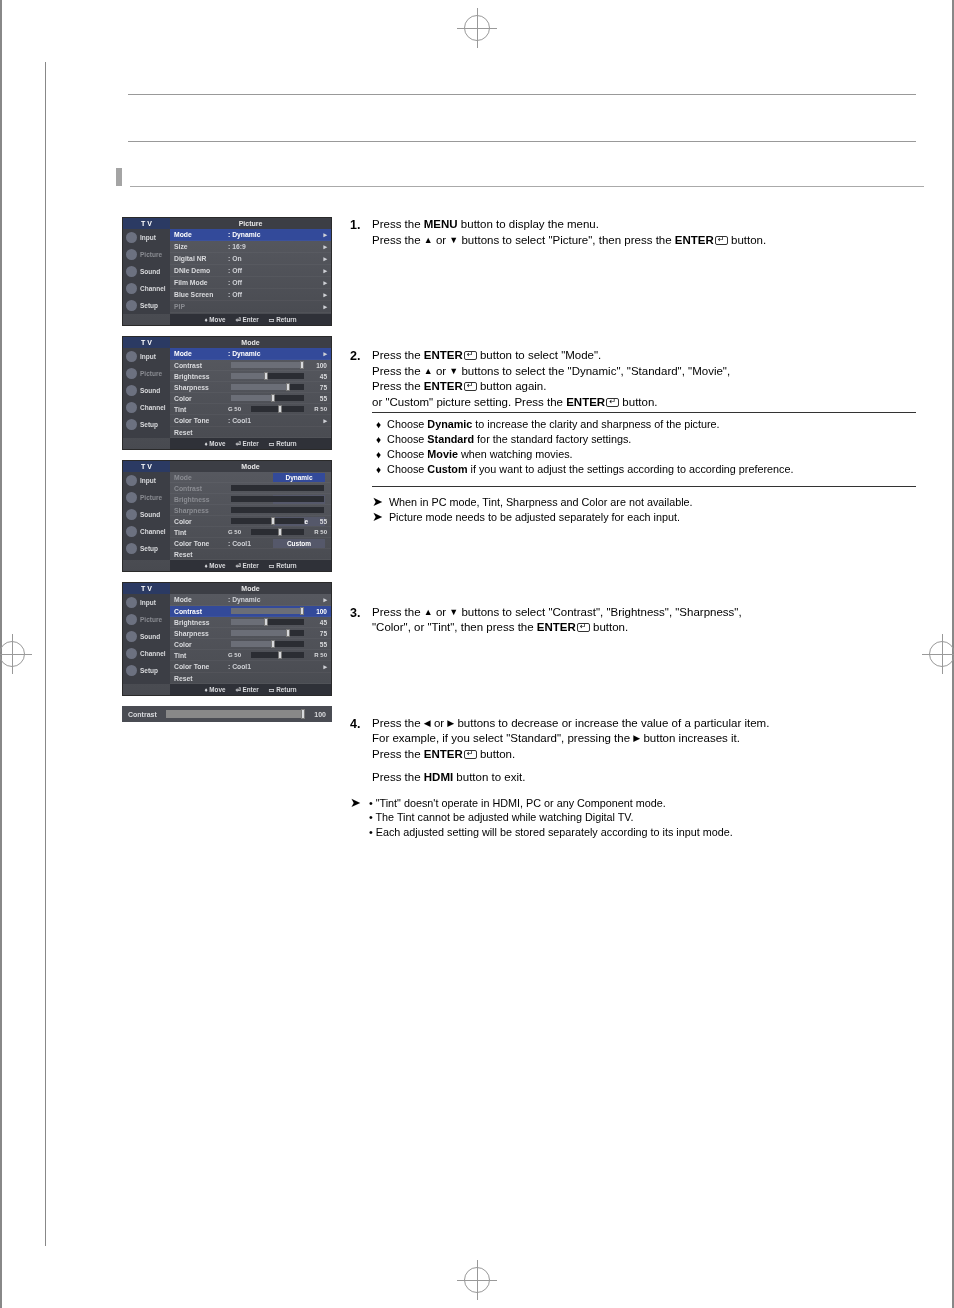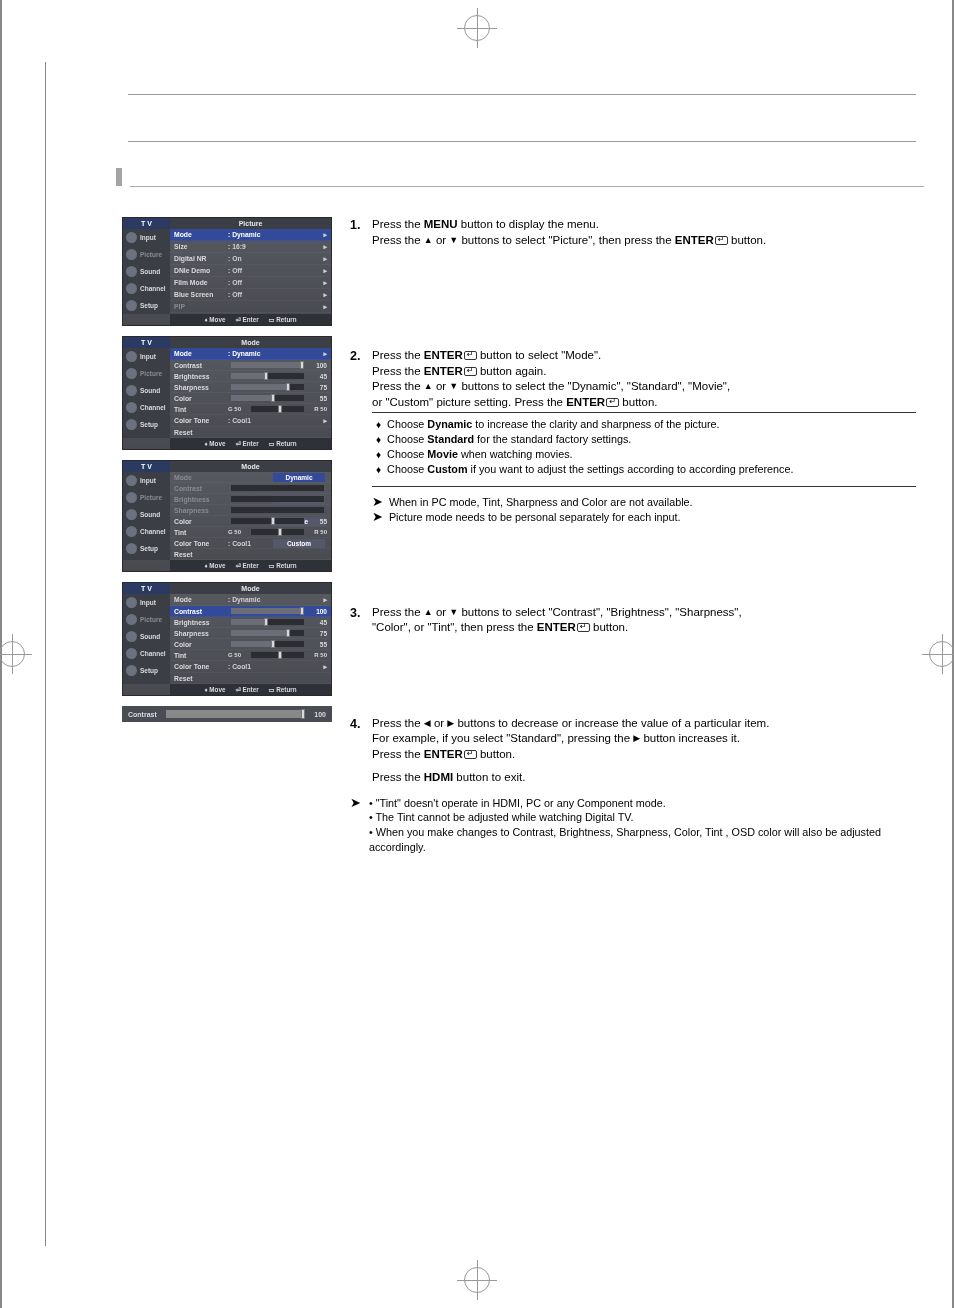--- a/index.html
+++ b/index.html
@@ -552,22 +552,22 @@
         <div class="body">
           <div><span>Press the </span><b>MENU</b><span> button to display the menu.</span></div>
           <div><span>Press the </span><span class="tri">▲</span><span> or </span><span class="tri">▼</span><span> buttons to select "Picture", then press the </span><b>ENTER</b><span class="enter-ic"></span><span> button.</span></div>
         </div>
       </div>
 
       <div class="step step-gap-lg">
         <div class="num-lead">2.</div>
         <div class="body">
           <div><span>Press the </span><b>ENTER</b><span class="enter-ic"></span><span> button to select "Mode".</span></div>
+          <div><span>Press the </span><span class="tri">▲</span><span> or </span><span class="tri">▼</span><span> buttons to select the "Dynamic", "Standard", "Movie",</span></div>
           <div><span>Press the </span><b>ENTER</b><span class="enter-ic"></span><span> button again.</span></div>
-          <div><span>Press the </span><span class="tri">▲</span><span> or </span><span class="tri">▼</span><span> buttons to select the "Dynamic", "Standard", "Movie",</span></div>
           <div><span>or "Custom" picture setting. Press the </span><b>ENTER</b><span class="enter-ic"></span><span> button.</span></div>
           <hr class="thin-rule">
           <div class="bullets">
             <div class="bl">
                 <span class="dia">♦</span>
                 <span><span>Choose </span><b>Dynamic</b><span> to increase the clarity and sharpness of the picture.</span></span>
               </div>
             <div class="bl">
                 <span class="dia">♦</span>
                 <span><span>Choose </span><b>Standard</b><span> for the standard factory settings.</span></span>
@@ -582,21 +582,21 @@
               </div>
           </div>
           <hr class="thin-rule">
           <div class="arrows">
             <div class="ar">
                 <span class="ahead">➤</span>
                 <span>When in PC mode, Tint, Sharpness and Color are not available.</span>
               </div>
             <div class="ar">
                 <span class="ahead">➤</span>
-                <span>Picture mode needs to be personal separately for each input.</span>
+                <span>Picture mode needs to be adjusted separately for each input.</span>
               </div>
           </div>
         </div>
       </div>
 
       <div class="step step-gap-md">
         <div class="num-lead">3.</div>
         <div class="body">
           <div><span>Press the </span><span class="tri">▲</span><span> or </span><span class="tri">▼</span><span> buttons to select "Contrast", "Brightness", "Sharpness",</span></div>
           <div><span>"Color", or "Tint", then press the </span><b>ENTER</b><span class="enter-ic"></span><span> button.</span></div>
@@ -611,19 +611,19 @@
           <div><span>Press the </span><b>ENTER</b><span class="enter-ic"></span><span> button.</span></div>
           <div style="margin-top:8px;"><span>Press the </span><b>HDMI</b><span> button to exit.</span></div>
         </div>
       </div>
 
       <div class="note-block">
         <span class="ahead">➤</span>
         <ul>
           <li>"Tint" doesn't operate in HDMI, PC or any Component mode.</li>
           <li>The Tint cannot be adjusted while watching Digital TV.</li>
-          <li>When you make changes to Contrast, Brightness, Sharpness, Color, Tint , OSD color will also be adjusted accordingly.</li>
+          <li>Each adjusted setting will be stored separately according to its input mode.</li>
         </ul>
       </div>
 
     </div>
   </div>
 </div>
 
 </body></html>

